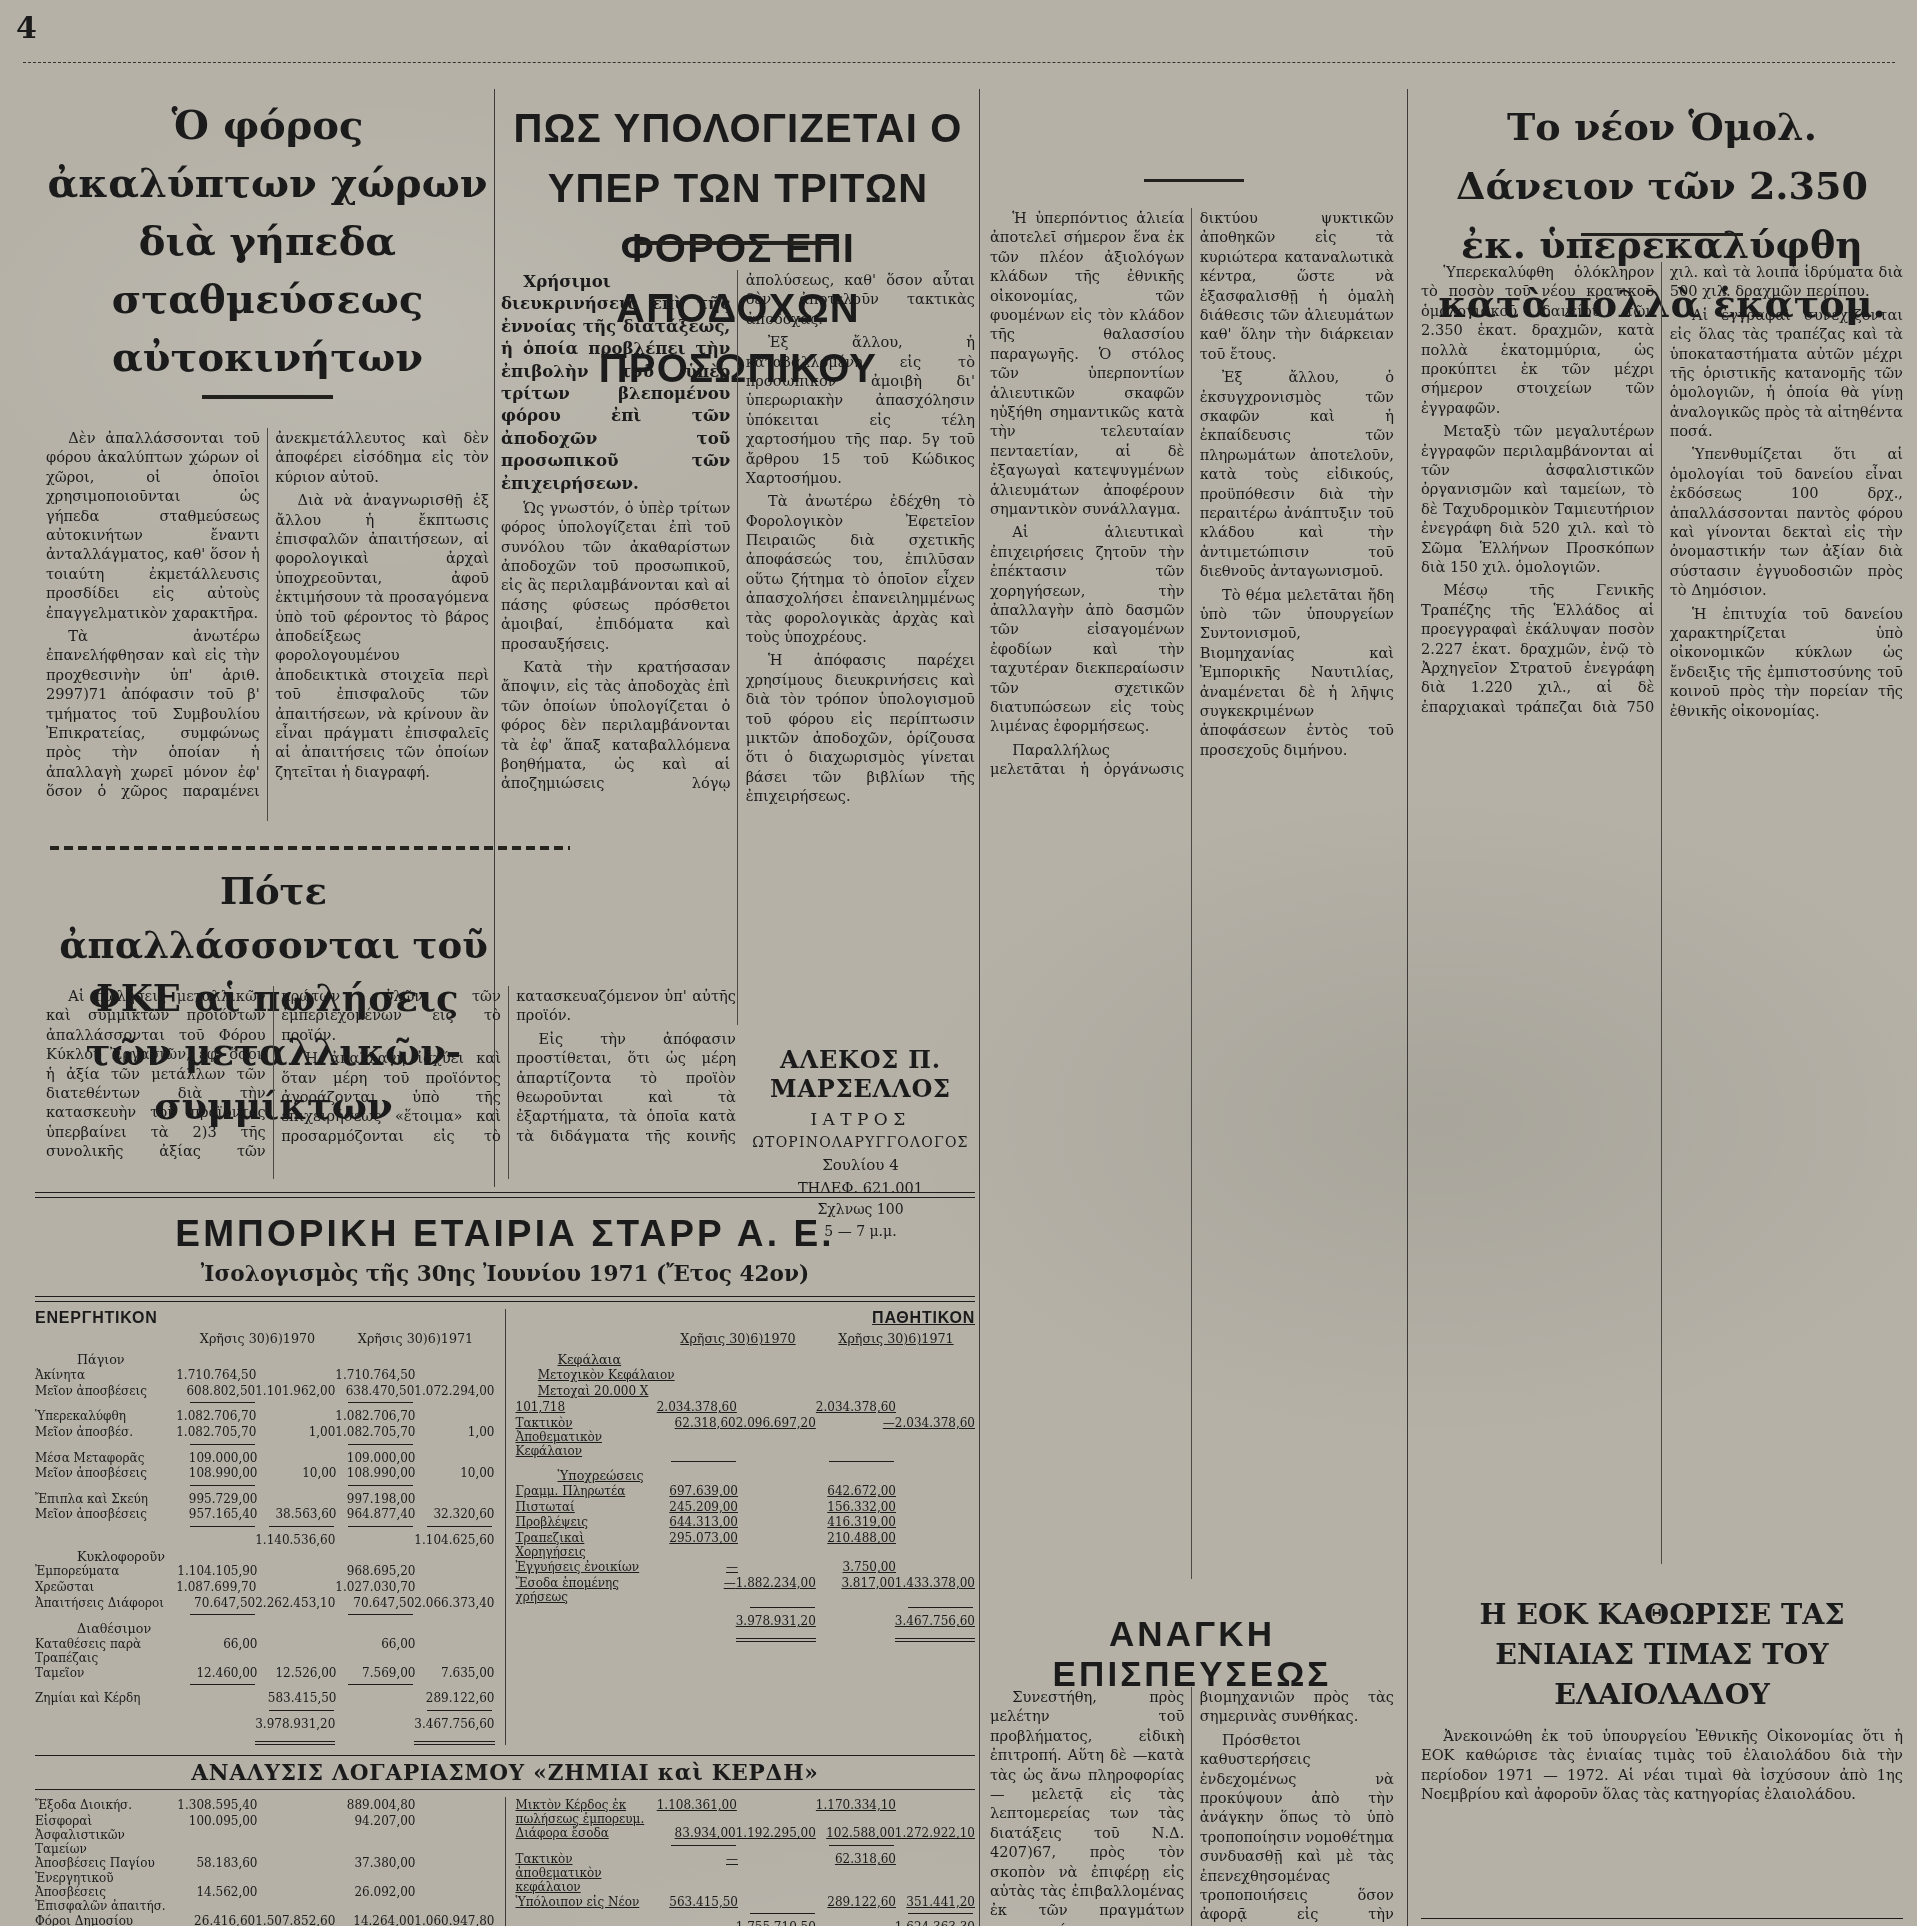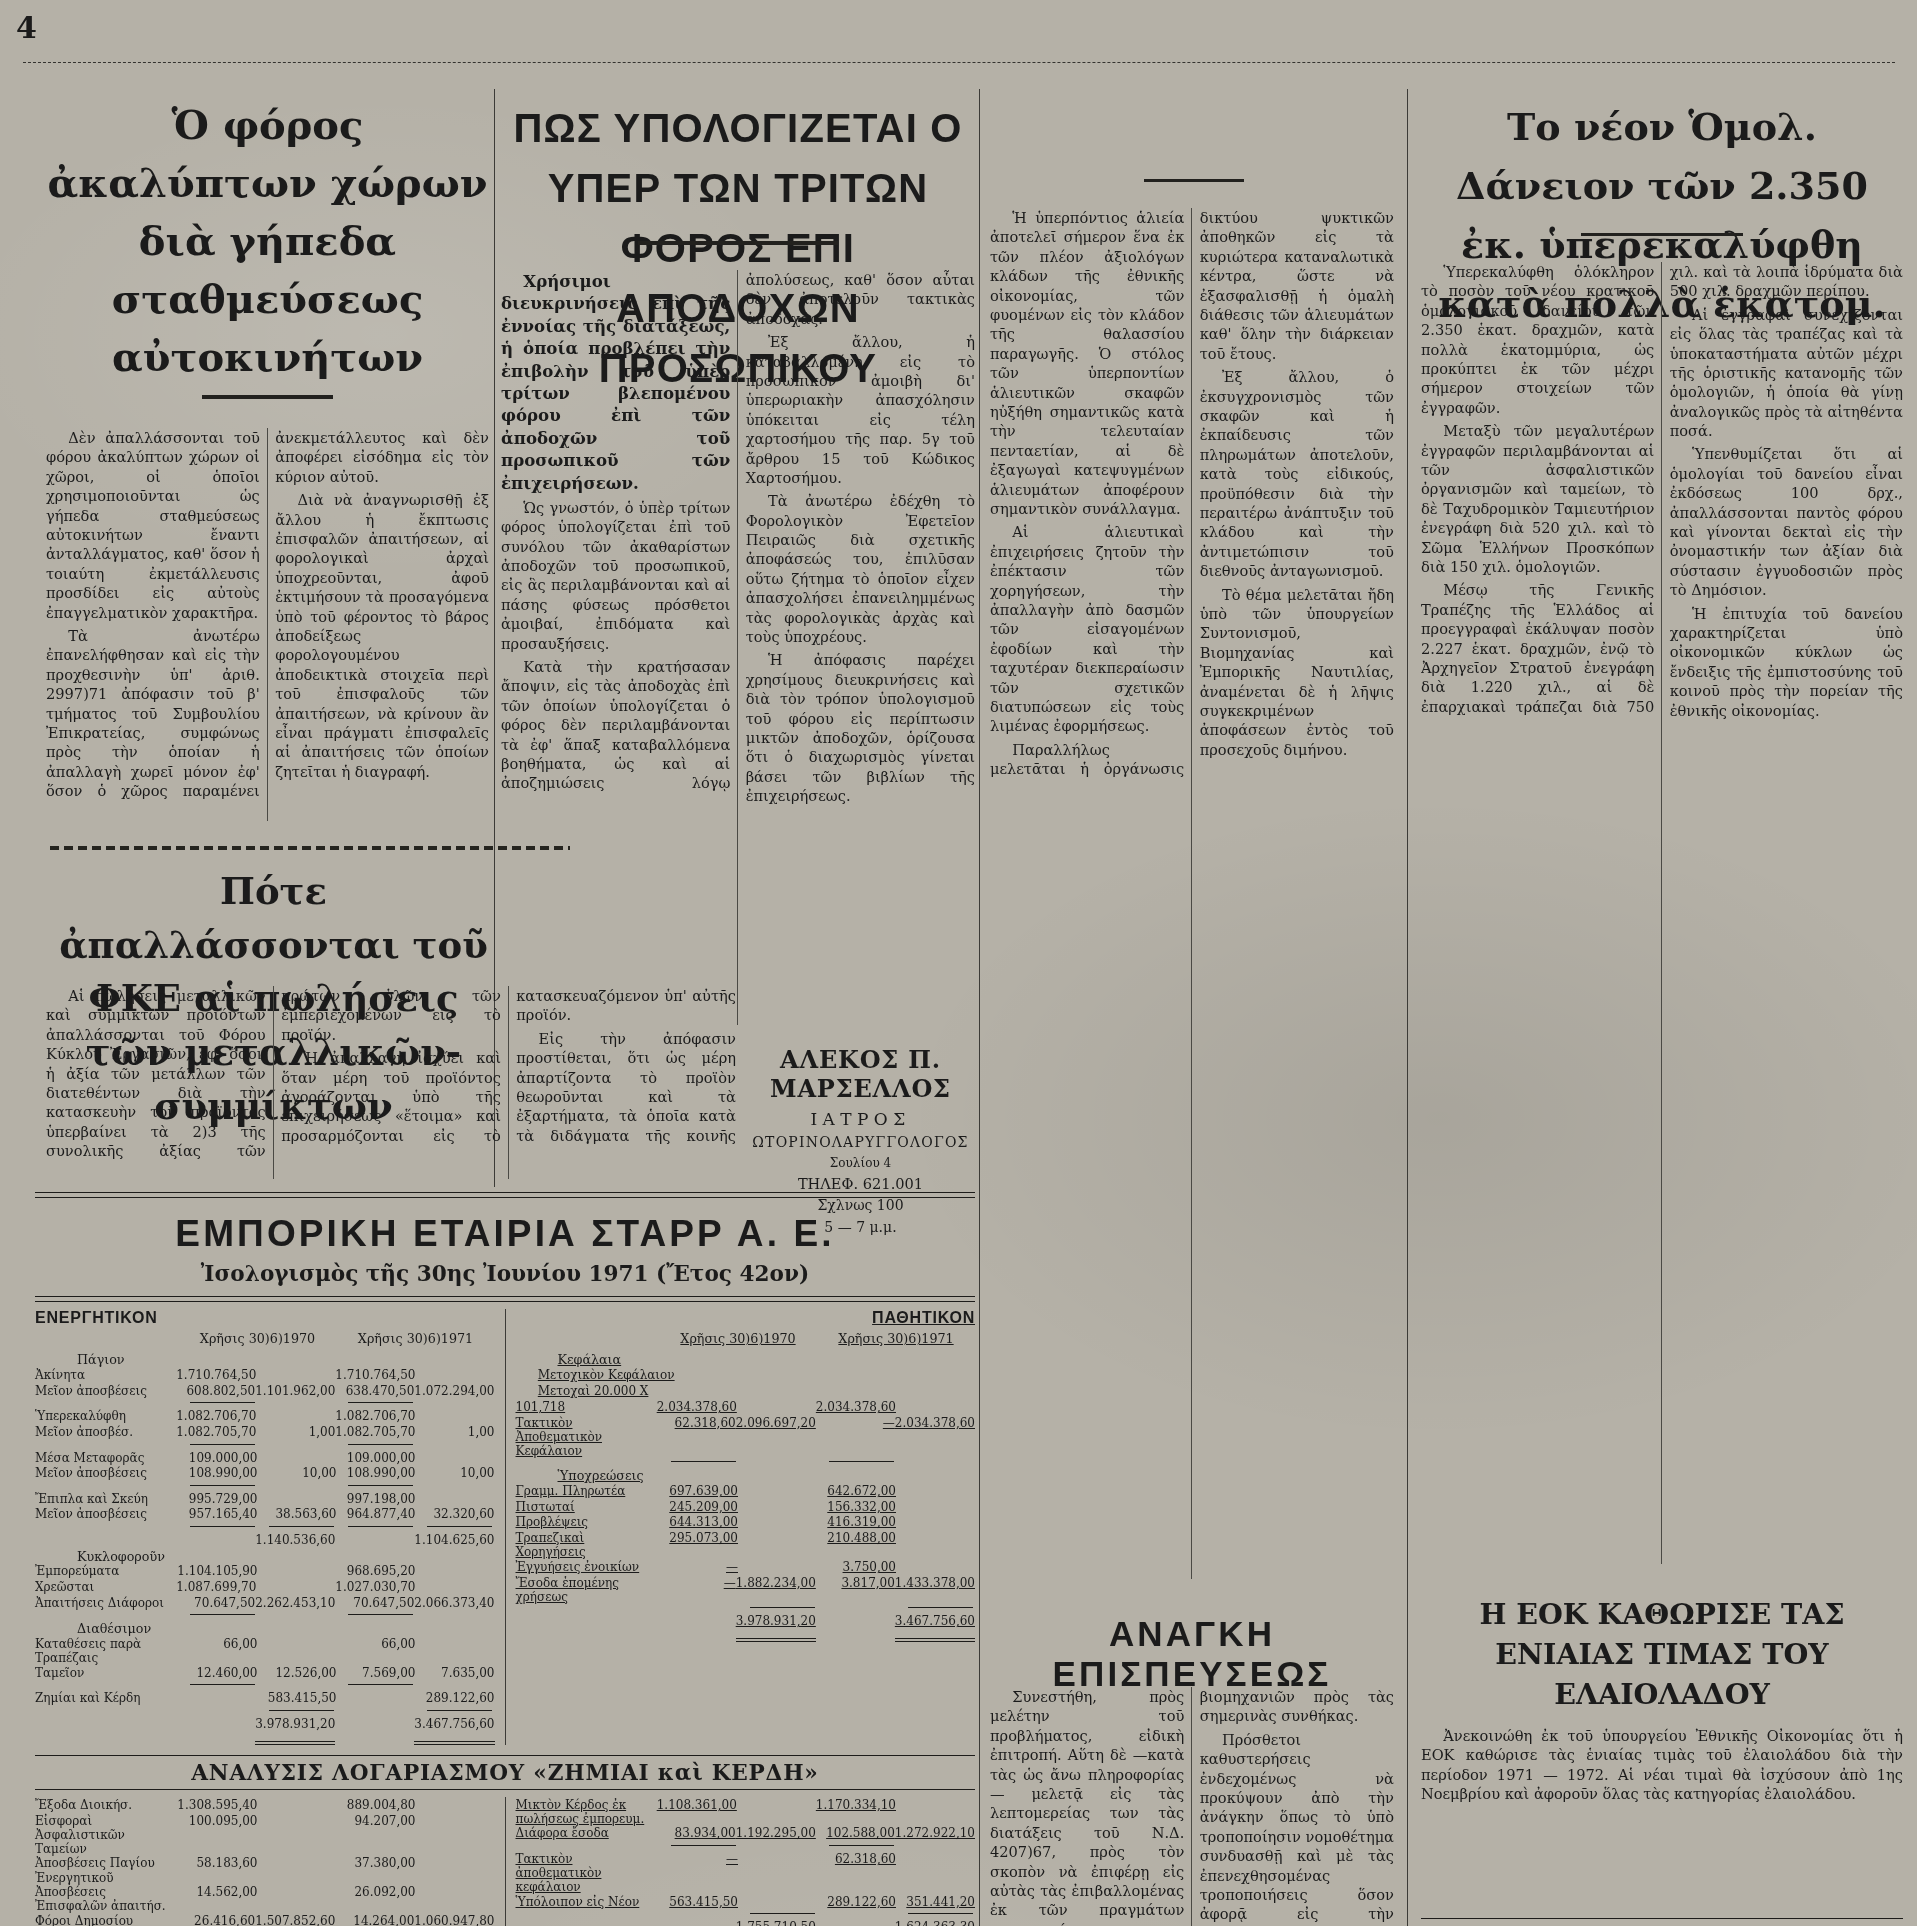--- a/index.html
+++ b/index.html
@@ -77,21 +77,21 @@
   <div class="abs body-text cols3" style="left:46px;top:986px;width:690px;height:193px;overflow:hidden;">
       <p>Αἱ πωλήσεις μεταλλικῶν καὶ συμμίκτων προϊόντων ἀπαλλάσσονται τοῦ Φόρου Κύκλου Ἐργασιῶν, ἐφ' ὅσον ἡ ἀξία τῶν μετάλλων τῶν διατεθέντων διὰ τὴν κατασκευὴν τοῦ προϊόντος ὑπερβαίνει τὰ 2)3 τῆς συνολικῆς ἀξίας τῶν πρώτων ὑλῶν, τῶν ἐμπεριεχομένων εἰς τὸ προϊόν.</p>
       <p>Ἡ ἀπαλλαγὴ ἰσχύει καὶ ὅταν μέρη τοῦ προϊόντος ἀγοράζονται ὑπὸ τῆς ἐπιχειρήσεως «ἕτοιμα» καὶ προσαρμόζονται εἰς τὸ κατασκευαζόμενον ὑπ' αὐτῆς προϊόν.</p>
       <p>Εἰς τὴν ἀπόφασιν προστίθεται, ὅτι ὡς μέρη ἀπαρτίζοντα τὸ προϊὸν θεωροῦνται καὶ τὰ ἐξαρτήματα, τὰ ὁποῖα κατὰ τὰ διδάγματα τῆς κοινῆς πείρας εἶναι ἀναγκαῖα διὰ τὴν λειτουργίαν του.</p>
     </div>
 
   <div class="abs adbox" style="left:747px;top:1040px;width:227px;">
     <div style="font-size:24px;font-weight:bold;letter-spacing:0.8px;">ΑΛΕΚΟΣ Π. ΜΑΡΣΕΛΛΟΣ</div>
     <div style="font-size:17px;letter-spacing:5.4px;">ΙΑΤΡΟΣ</div>
     <div style="font-size:14px;letter-spacing:1.2px;">ΩΤΟΡΙΝΟΛΑΡΥΓΓΟΛΟΓΟΣ</div>
-    <div style="font-size:12px;">Σουλίου 4</div>
+    <div style="font-size:15px;">Σουλίου 4</div>
     <div style="font-size:14.6px;">ΤΗΛΕΦ. 621.001</div>
     <div style="font-size:14px;">Σχλνως 100</div>
     <div style="font-size:14px;">5 — 7 μ.μ.</div>
   </div>
 
   <div class="abs h-sans" style="left:501px;top:98px;width:474px;font-size:40px;line-height:1.5;">ΠΩΣ ΥΠΟΛΟΓΙΖΕΤΑΙ Ο ΥΠΕΡ ΤΩΝ ΤΡΙΤΩΝ ΦΟΡΟΣ ΕΠΙ ΑΠΟΔΟΧΩΝ ΠΡΟΣΩΠΙΚΟΥ</div>
   <div class="abs" style="left:501px;top:231px;width:474px;">
     <div class="sep" style="width:200px;"></div>
   </div>
   <div class="abs body-text cols2" style="left:501px;top:270px;width:474px;height:755px;overflow:hidden;">

